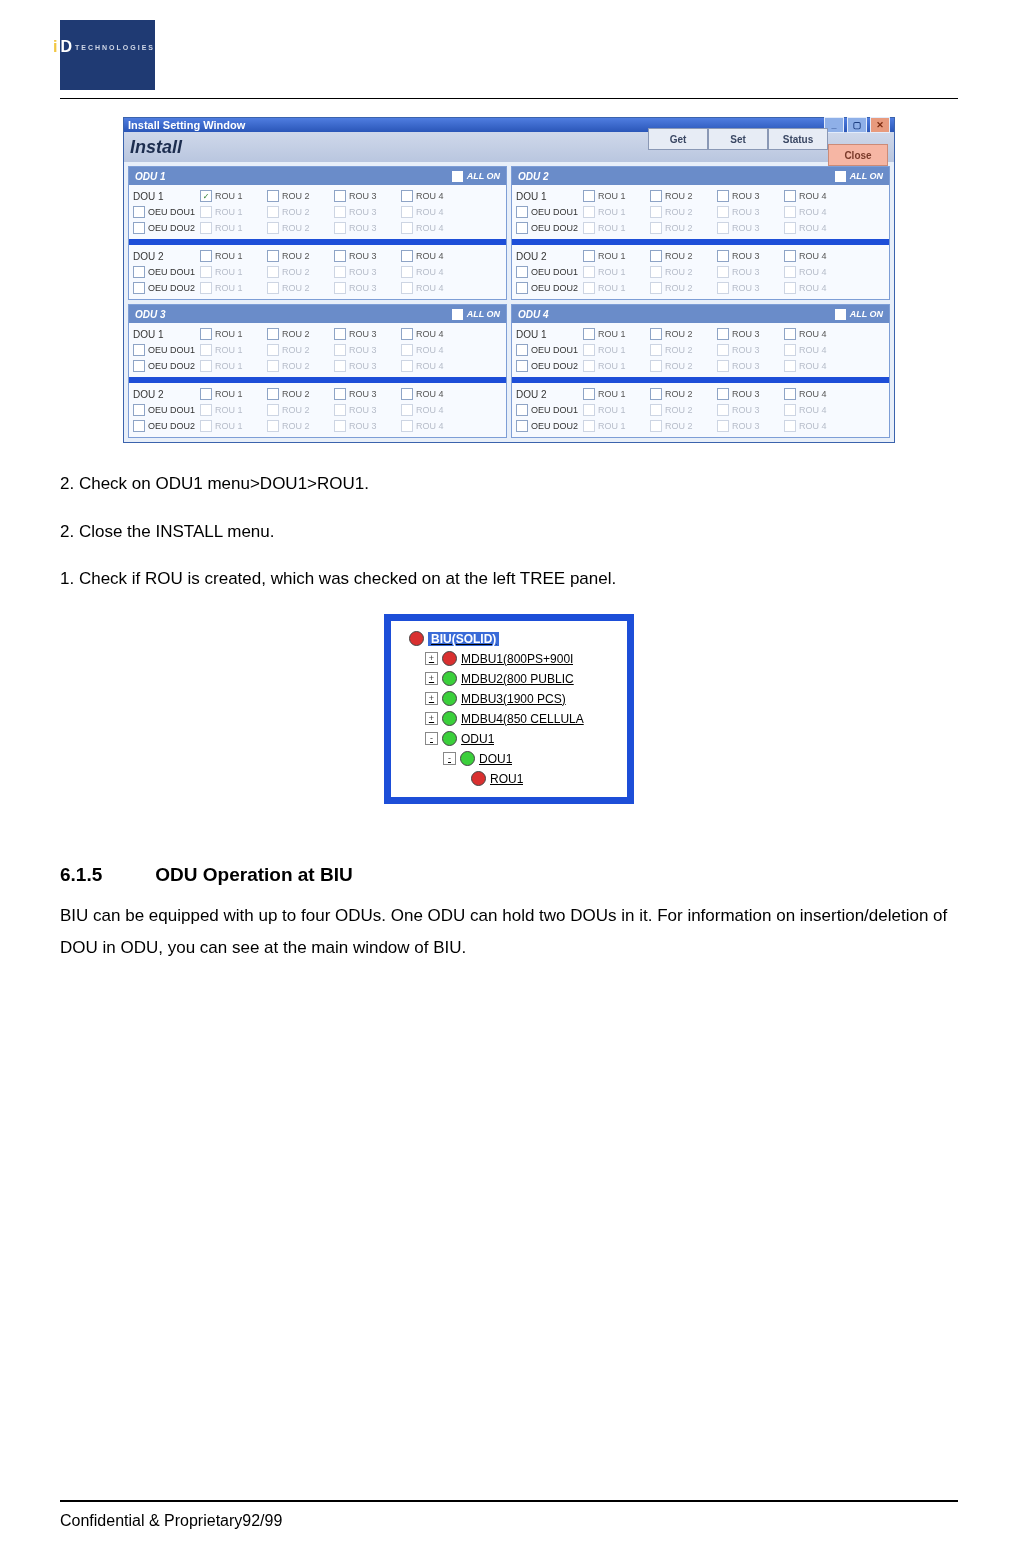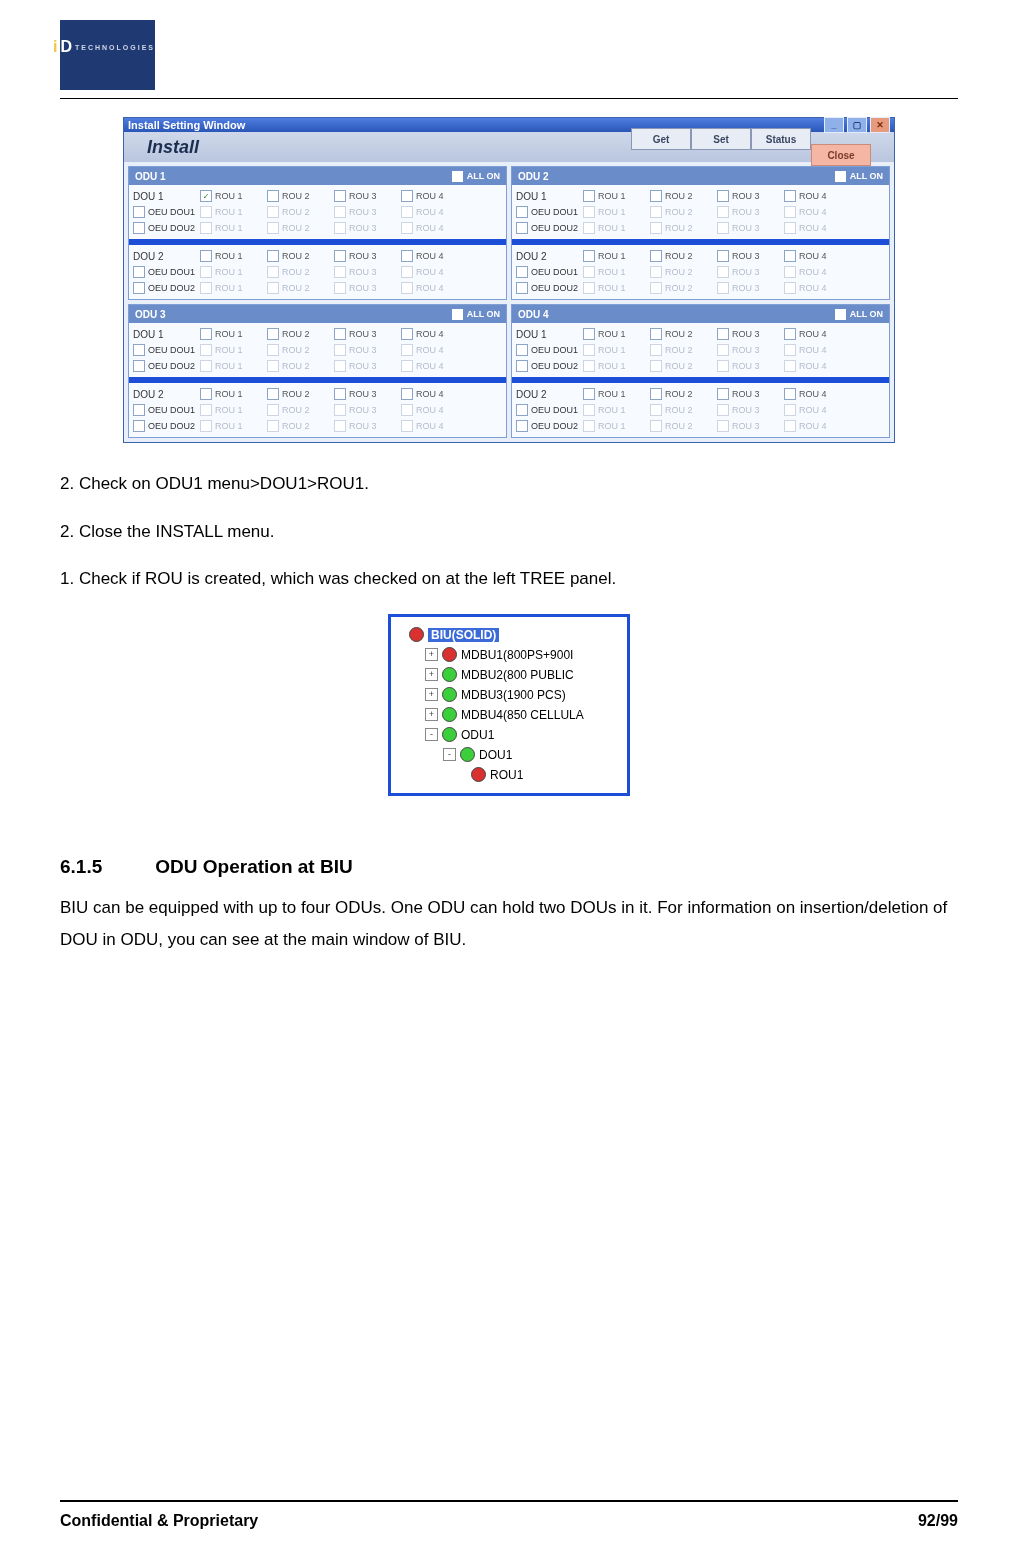--- a/index.html
+++ b/index.html
@@ -10,59 +10,59 @@
   .logo-top{font-size:16px;letter-spacing:3px;}
   .logo-top .i{color:#f2c744;}
   .logo-bot{font-size:7px;letter-spacing:2px;color:#cfd6e6;}
   .rule{border:none;border-top:1.5px solid #000;margin:8px 0 18px 0;}
   
   .install-window{width:770px;margin:0 auto 18px auto;font-size:10px;color:#444;border:1px solid #3b63ad;}
   .iw-titlebar{height:14px;background:linear-gradient(#4f7de0,#2a56b8);display:flex;align-items:center;justify-content:space-between;padding:0 4px;color:#fff;font-weight:bold;font-size:11px;}
   .iw-titlebar-btns{display:flex;gap:3px;}
   .iw-tb{width:18px;height:14px;background:#8fb0e8;border:1px solid #e3ecfb;display:flex;align-items:center;justify-content:center;font-size:9px;color:#1c3d80;}
   .iw-tb.close{background:#e89a7d;color:#7a2a0f;}
-  .iw-toolbar{height:30px;background:linear-gradient(#cfd8ea,#b9c6df);display:flex;align-items:center;justify-content:space-between;padding:0 23px;}
+  .iw-toolbar{height:30px;background:linear-gradient(#cfd8ea,#b9c6df);display:flex;align-items:center;justify-content:space-between;padding:0 6px;}
   .iw-toolbar-title{font-size:18px;font-weight:bold;font-style:italic;color:#1c2d4f;}
   .iw-toolbar-btns{display:flex;}
   .iw-btn{min-width:58px;height:20px;border:1px solid #8a98b5;background:#e7ecf5;display:flex;align-items:center;justify-content:center;font-size:10px;font-weight:bold;color:#3a4763;}
   .iw-btn.close{background:#f6b6a4;color:#7a3a2a;border-color:#cc8b77;margin-top:16px;}
   .iw-body{background:#e8eff9;padding:4px;display:grid;grid-template-columns:1fr 1fr;gap:4px;}
   .odu-panel{border:1px solid #7e9ed6;background:#f7faff;}
-  .odu-hdr{height:18px;background:#6a8cc9;color:#fff;display:flex;align-items:center;justify-content:space-between;padding:0 6px;font-weight:bold;font-size:10px;}
+  .odu-hdr{height:18px;background:#6a8cc9;color:#fff;display:flex;align-items:center;justify-content:space-between;padding:0 6px;font-weight:bold;font-size:10px;font-style:italic;}
   .allon{display:flex;align-items:center;gap:4px;font-size:9px;}
   .allon-cb{width:9px;height:9px;border:1px solid #fff;background:#fff;}
   .dou-block{border-bottom:6px solid #1d4ed8;padding:3px 4px;}
   .dou-block:last-child{border-bottom:none;}
   .dou-row{display:flex;align-items:center;gap:5px;height:16px;}
   .dcell{display:flex;align-items:center;gap:3px;width:62px;font-size:9px;color:#555;}
   .dcell.dim{color:#b6bcc9;}
   .cb{width:10px;height:10px;border:1px solid #8ea4c6;background:#fff;flex-shrink:0;display:flex;align-items:center;justify-content:center;font-size:8px;color:#2a7a2a;}
   .cb.dim{border-color:#cdd5e3;}
   .cb.checked::after{content:"✓";}
   .dou-label{width:62px;font-size:10px;color:#333;}
   .dou-label.sub{font-size:9px;}
   
   .instr{margin:10px 0 0 0;font-size:17px;line-height:1.5;}
   .instr p{margin:0 0 22px 0;}
   
-  .tree-fig{width:200px;margin:0 auto 30px auto;border:3px solid #1d4ed8;padding:8px 18px;font-size:12px;background:#fff;}
+  .tree-fig{width:200px;margin:0 auto 30px auto;border:7px solid #1d4ed8;padding:8px 18px;font-size:12px;background:#fff;text-decoration:underline;}
   .tree-row{display:flex;align-items:center;gap:4px;height:20px;white-space:nowrap;}
   .tree-indent{display:inline-block;}
   .expander{width:11px;height:11px;border:1px solid #888;display:inline-flex;align-items:center;justify-content:center;font-size:9px;line-height:1;color:#444;flex-shrink:0;}
   .node-dot{width:13px;height:13px;border-radius:50%;flex-shrink:0;border:1px solid #444;}
   .dot-red{background:#d93030;}
   .dot-green{background:#3bcf3b;}
   .tree-label{overflow:hidden;}
   .tree-label.sel{background:#3a6bd8;color:#fff;padding:0 3px;font-weight:bold;}
   
   .h2{font-size:19px;font-weight:bold;margin:30px 0 14px 0;}
   .h2 .num{display:inline-block;width:90px;}
   .para{font-size:17px;line-height:1.9;margin:0 0 20px 0;}
   
-  .ftr{margin-top:auto;border-top:2px solid #000;padding:10px 0 30px 0;display:flex;justify-content:space-between;font-size:16px;font-weight:bold;}
+  .ftr{margin-top:auto;border-top:2px solid #000;padding:10px 0 30px 0;display:flex;font-size:16px;}
 </style>
 </head>
 <body>
 
 <div class="page">
 
   <div class="hdr">
     <div class="logo-box">
       <div class="logo-top">S&nbsp;O&nbsp;L<span class="i">i</span>D</div>
       <div class="logo-bot">TECHNOLOGIES</div>

